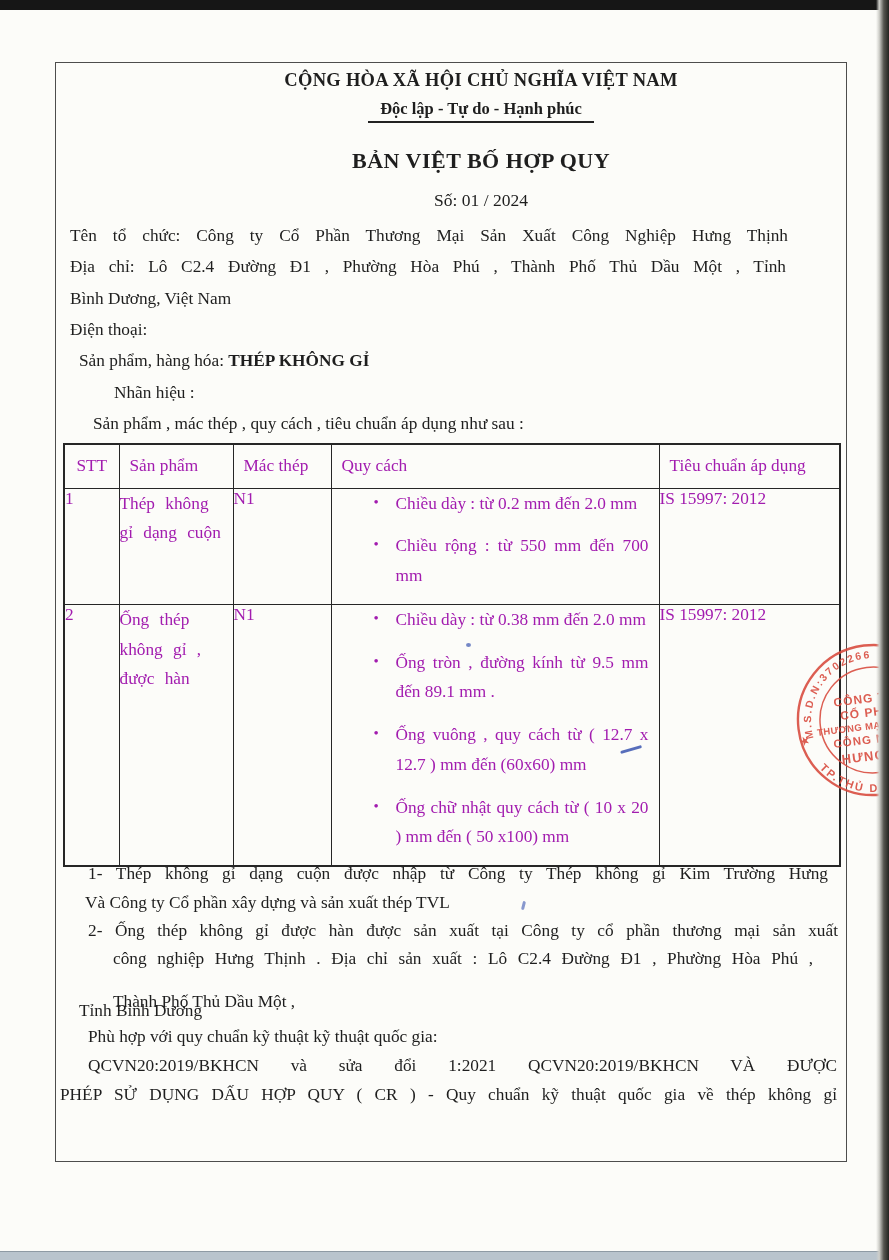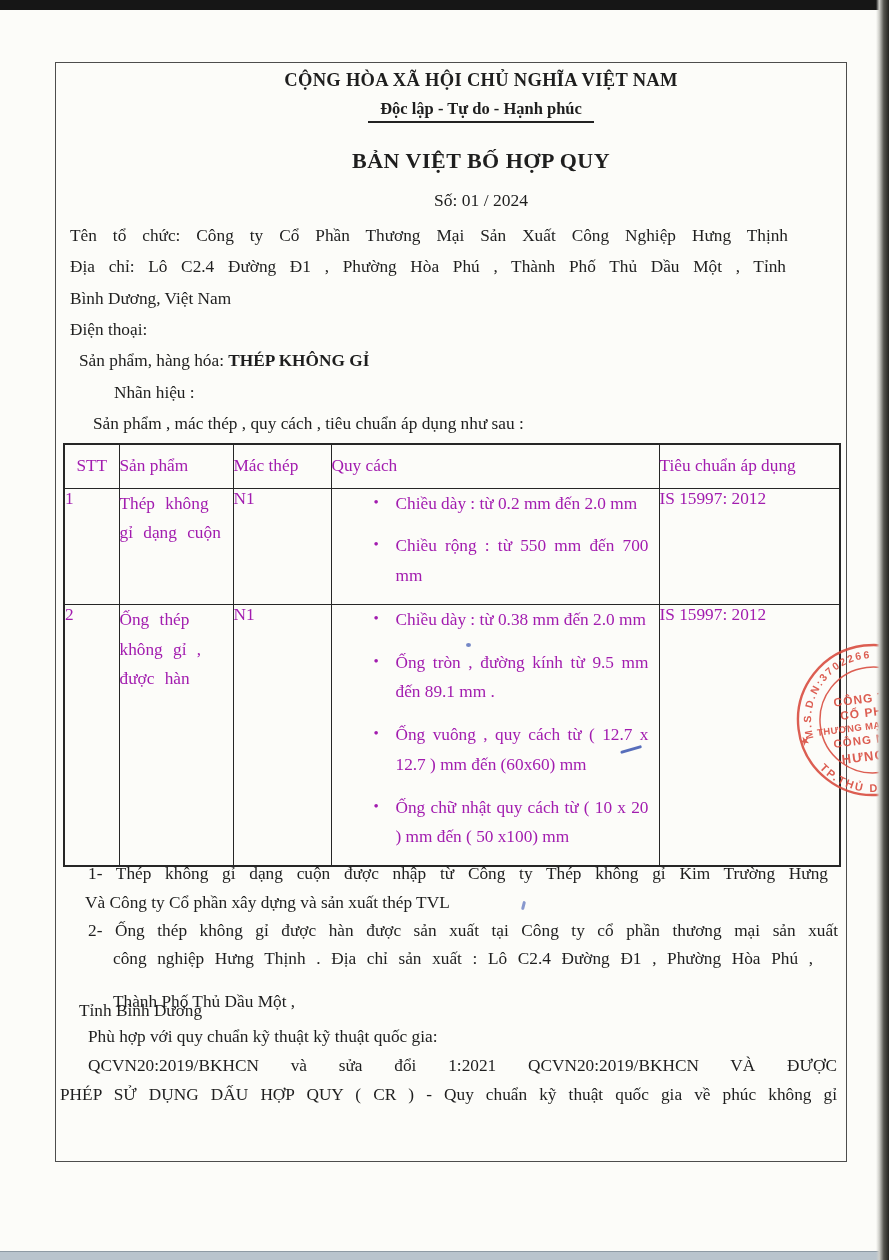--- a/index.html
+++ b/index.html
@@ -25,21 +25,21 @@
   
   .bl{font-size:17.3px;line-height:1.35;white-space:nowrap;}
   .jline{white-space:normal;text-align:justify;text-align-last:justify;display:block;}
   .bold{font-weight:bold;}
   
   table.spec{position:absolute;left:63px;top:443px;border-collapse:collapse;table-layout:fixed;
     font-size:17.3px;color:#a21caf;}
   table.spec td,table.spec th{border:1.6px solid #262626;vertical-align:top;padding:0;font-weight:normal;text-align:left;}
   table.spec{border:2px solid #262626;border-bottom-width:2.6px;}
   tr.hrow{height:44px;}
-  tr.hrow th{vertical-align:middle;padding-left:0;}
+  tr.hrow th{vertical-align:middle;padding-left:10px;}
   tr.hrow th.c{text-align:center;padding-left:0;}
   tr.r1{height:98px;}
   tr.r2{height:231px;}
   td.stt{ text-align:center;padding-top:13px;}
   td.sp{padding:13px 6px 0 12px;white-space:pre-line;word-spacing:6px;line-height:1.72;}
   td.mt{text-align:center;padding-top:13px;}
   td.qc{padding-top:12px;}
   .qc-item{position:relative;margin:0 10px 13px 0;padding-left:64px;text-align:justify;line-height:1.72;}
   .qc-item .blt{position:absolute;left:42px;top:1px;font-size:15px;}
   td.std{padding:12px 6px 0 11px;}
@@ -123,21 +123,21 @@
     </table>
 
   <div class="abs note jline" style="left:88px;top:864px;width:740px;">1- Thép không gỉ dạng cuộn được nhập từ Công ty Thép không gỉ Kim Trường Hưng</div>
   <div class="abs note" style="left:85px;top:893px;">Và Công ty Cổ phần xây dựng và sản xuất thép TVL</div>
   <div class="abs note jline" style="left:88px;top:921px;width:750px;">2- Ống thép không gỉ được hàn được sản xuất tại Công ty cổ phần thương mại sản xuất</div>
   <div class="abs note jline" style="left:113px;top:949px;width:700px;">công nghiệp Hưng Thịnh . Địa chỉ sản xuất : Lô C2.4 Đường Đ1 , Phường Hòa Phú ,</div>
   <div class="abs note" style="left:113px;top:992px;">Thành Phố Thủ Dầu Một ,</div>
   <div class="abs note" style="left:79px;top:1001px;">Tỉnh Bình Dương</div>
   <div class="abs note" style="left:88px;top:1027px;text-align:right;">Phù hợp với quy chuẩn kỹ thuật kỹ thuật quốc gia:</div>
   <div class="abs note jline" style="left:88px;top:1056px;width:749px;">QCVN20:2019/BKHCN và sửa đổi 1:2021 QCVN20:2019/BKHCN VÀ ĐƯỢC</div>
-  <div class="abs note jline" style="left:60px;top:1085px;width:777px;">PHÉP SỬ DỤNG DẤU HỢP QUY ( CR ) -  Quy chuẩn kỹ thuật quốc gia về phúc không gỉ</div>
+  <div class="abs note jline" style="left:60px;top:1085px;width:777px;">PHÉP SỬ DỤNG DẤU HỢP QUY ( CR ) -  Quy chuẩn kỹ thuật quốc gia về thép không gỉ</div>
 
   <svg class="stamp" viewBox="0 0 200 200">
     <g transform="rotate(-7 100 98)">
       <circle cx="100" cy="98" r="75" stroke-width="2.4"></circle>
       <circle cx="100" cy="98" r="53" stroke-width="1.5"></circle>
       <defs>
         <path id="arcTop" d="M 39,108.8 A 62,62 0 0 1 153.7,67" fill="none"></path>
         <path id="arcBottom" d="M 41,139.3 A 72,72 0 0 0 165.2,128.4" fill="none"></path>
       </defs>
       <text font-size="10.5" letter-spacing="2"><textPath href="#arcTop">M.S.D.N:3702266</textPath></text>

